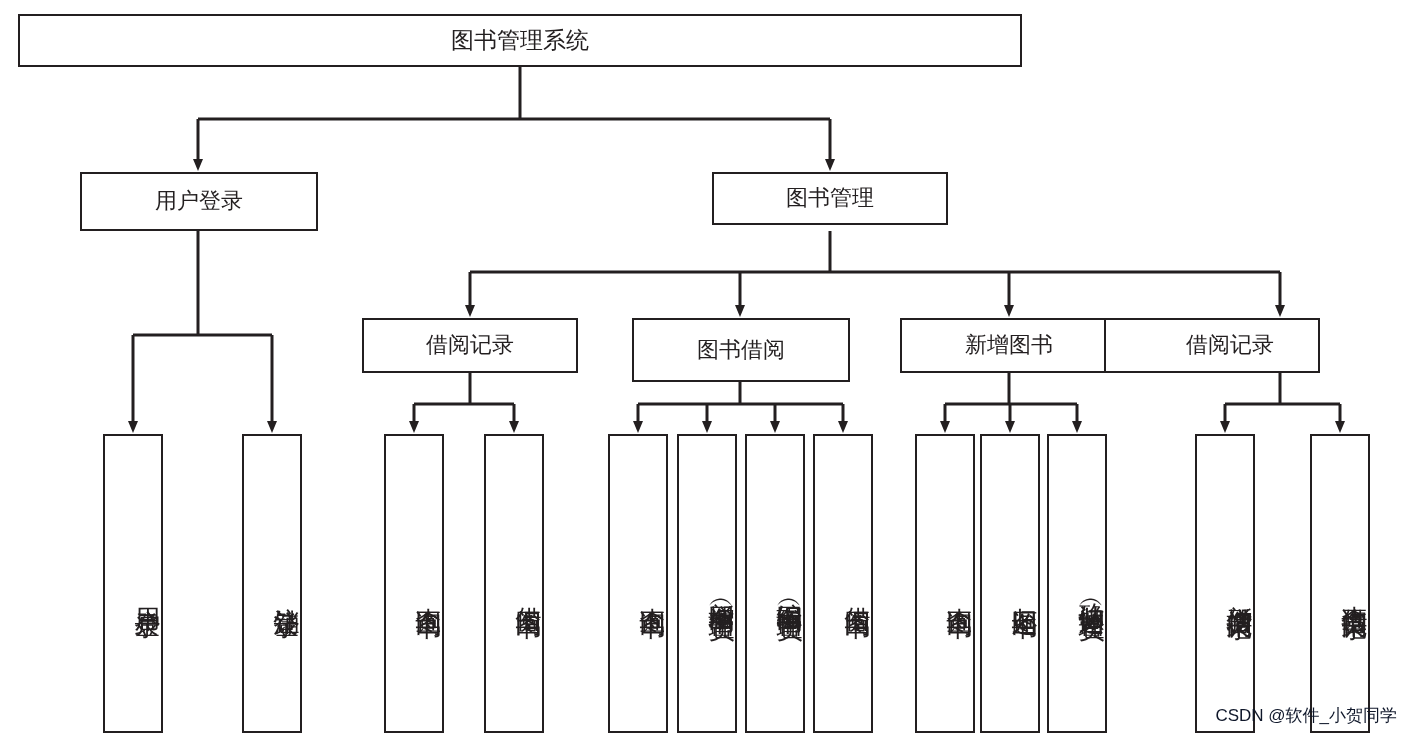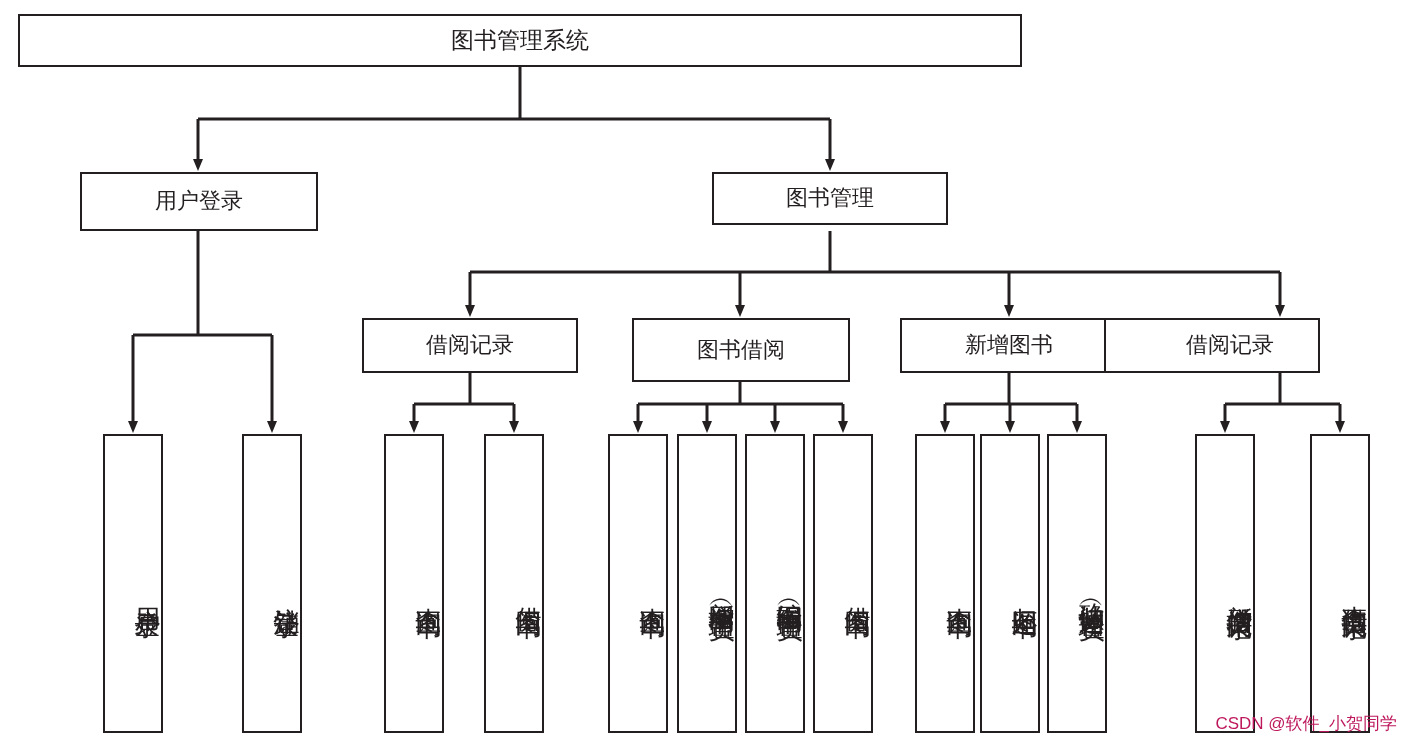--- a/index.html
+++ b/index.html
@@ -44,23 +44,23 @@
     writing-mode:vertical-rl;
     text-orientation:upright;
     font-size:26px;
     letter-spacing:2px;
     line-height:1;
     white-space:nowrap;
   }
 
   #watermark{
     position:absolute;
-    right:8px;bottom:12px;
+    right:8px;bottom:20px;
     font-size:17px;
-    color:#be185d;
+    color:#0f172a;
     white-space:nowrap;
     pointer-events:none;
   }
 </style>
 </head>
 <body>
 
 <div id="canvas">
 
   <svg id="wires" viewBox="0 0 1405 747">

